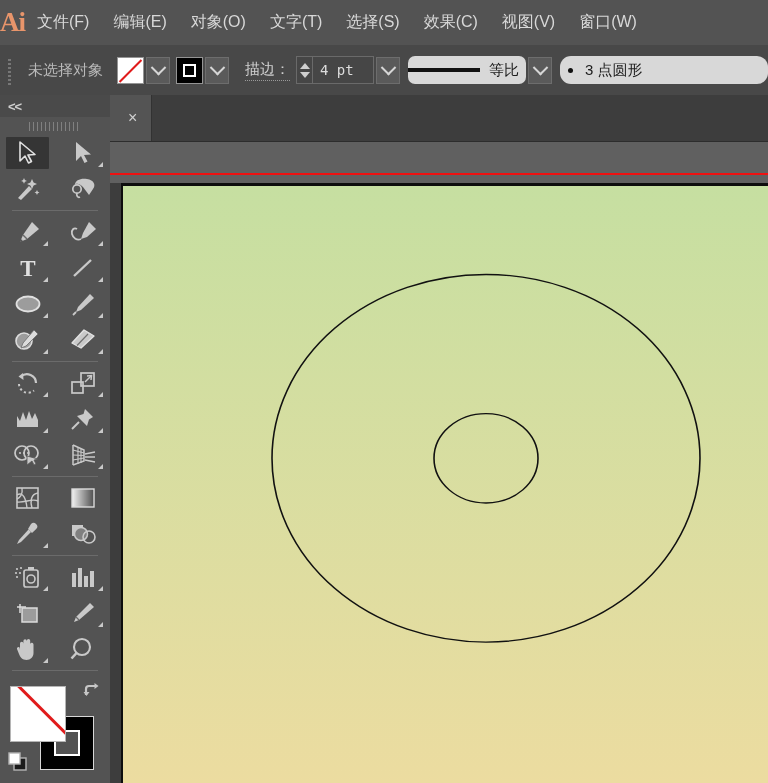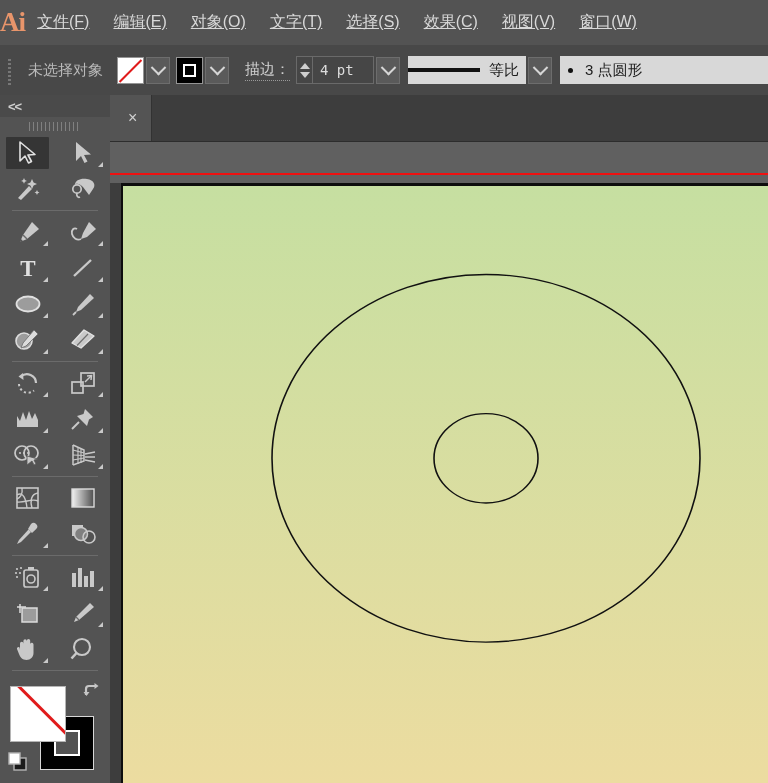--- a/index.html
+++ b/index.html
@@ -41,21 +41,20 @@
     font-weight: bold;
     color: #e8956b;
     letter-spacing: -1px;
   }
   .menu-item {
     color: #d8d8d8;
     font-size: 16px;
     padding: 4px 12px;
     white-space: nowrap;
     cursor: default;
-    text-decoration: underline;
   }
 
   
   .controlbar {
     position: absolute;
     left: 0; top: 45px;
     width: 768px; height: 50px;
     background: #484848;
     display: flex;
     align-items: center;
@@ -169,20 +168,21 @@
   .profile-box {
     height: 28px;
     background: #d8d8d8;
     display: flex;
     align-items: center;
     padding: 0 7px 0 0;
     margin-left: 8px;
     box-sizing: border-box;
     min-width: 118px;
     justify-content: space-between;
+    border-radius: 7px;
   }
   .profile-line {
     width: 72px;
     height: 4px;
     background: #111;
     margin-right: 8px;
   }
   .profile-text {
     color: #1c1c1c;
     font-size: 15px;
@@ -191,20 +191,21 @@
   .brush-box {
     height: 28px;
     background: #d8d8d8;
     display: flex;
     align-items: center;
     padding: 0 8px;
     margin-left: 8px;
     box-sizing: border-box;
     gap: 12px;
     overflow: hidden;
+    border-radius: 11px;
   }
   .brush-dot {
     width: 5px; height: 5px;
     border-radius: 50%;
     background: #111;
     flex: none;
   }
   .brush-text {
     color: #1c1c1c;
     font-size: 15px;

